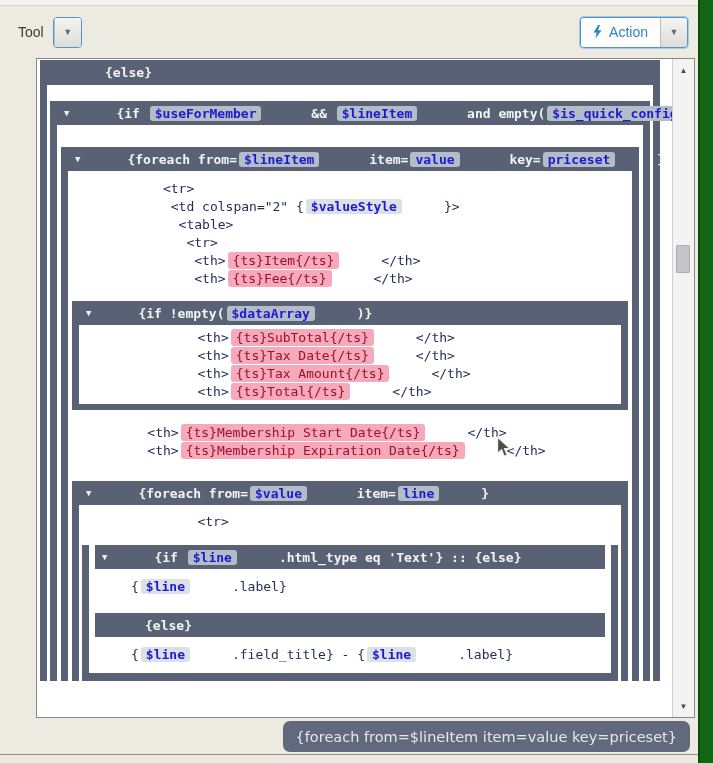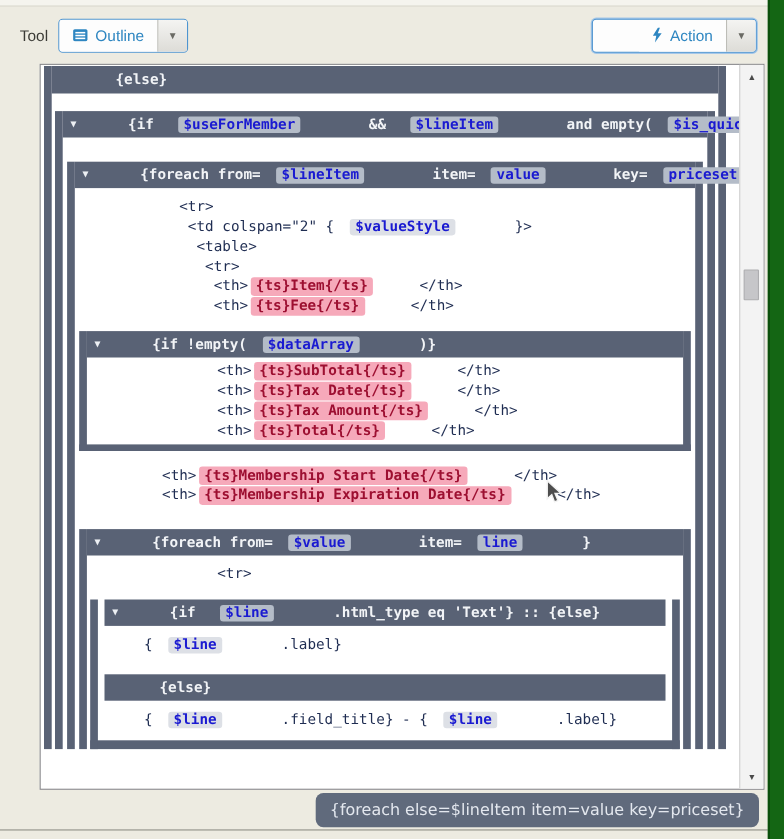--- a/index.html
+++ b/index.html
@@ -32,21 +32,21 @@
   .tool-label{font-size:14px;color:#3a3a35;margin-right:9px;}
   .btngroup{display:flex;height:31px;border:1px solid #4e94d0;border-radius:4px;
     overflow:hidden;background:#fdfdfd;}
   .btngroup.focused{box-shadow:0 0 0 1px #a5c7e8;}
   .btn-main{display:flex;align-items:center;gap:7px;border:none;background:#fdfdfd;
     padding:0 12px;font-size:14px;color:var(--btnblue);cursor:pointer;
     font-family:"Liberation Sans",sans-serif;}
   .btn-drop{width:27px;border:none;border-left:1px solid #bdbdb7;cursor:pointer;
     background:linear-gradient(#f4f4f2,#dddcd7);
     color:#6a6a64;font-size:9px;display:flex;align-items:center;justify-content:center;}
-  .action-wrap{margin-left:auto;margin-right:10px;padding-left:42px;}
+  .action-wrap{margin-left:auto;margin-right:10px;}
 
   
   .panel{position:absolute;left:36px;top:58px;width:659px;height:660px;
     background:#fff;border:1px solid #88888a;}
   .content{position:absolute;top:0;left:0;right:22px;bottom:0;
     overflow:hidden;padding:1px 12px 0 3px;}
 
   .blk{border-left:7px solid var(--slate);border-right:7px solid var(--slate);background:#fff;}
   .hdr{background:var(--slate);color:#f2f4f7;height:24px;display:flex;align-items:center;
     padding-left:7px;font:bold 13px "DejaVu Sans Mono", monospace;white-space:pre;cursor:pointer;}
@@ -64,24 +64,24 @@
   .blk-e{margin:21px 4px 0 4px;}
   .body-e{padding-top:8px;}
   .blk-f{margin:14px 3px 0 3px;border-bottom:8px solid var(--slate);}
   .blk-f > .hdr{margin:0 6px;}
   .hdr-sub{margin:8px 6px 0 6px !important;padding-left:10px;}
   .fwhite{padding:9px 0 9px 2px;font:13px "DejaVu Sans Mono", monospace;
     color:var(--navy);white-space:pre;line-height:18px;}
 
   
   .tok-t{white-space:pre;margin-left:40px;}
-  .tok-v{color:var(--varblue);font-weight:bold;border-radius:3px;padding:0 5px;margin:0 14px;}
+  .tok-v{color:var(--varblue);font-weight:bold;border-radius:3px;padding:0 5px;margin:0 2px;}
   .hdr .tok-v{background:var(--pill-hdr);}
   .code-line .tok-v,.fwhite .tok-v{background:var(--pill-code);}
-  .tok-ts{background:var(--ts-bg);color:var(--ts-fg);font-weight:bold;
+  .tok-ts{background:var(--ts-bg);color:var(--ts-fg);font-weight:normal;
     border-radius:3px;padding:1px 5px;margin:0 2px;}
 
   
   .vscroll{position:absolute;top:0;right:0;bottom:0;width:22px;
     background:#f3f3f3;border-left:1px solid #d0d0d0;}
   .sb-btn{position:absolute;left:0;width:100%;height:18px;display:flex;
     align-items:center;justify-content:center;font-size:8px;color:#4a4a4a;cursor:pointer;}
   .sb-up{top:2px;}
   .sb-down{bottom:2px;}
   .sb-thumb{position:absolute;left:3px;right:4px;top:186px;height:28px;
@@ -97,31 +97,20 @@
   .icon-svg{display:block;}
 </style>
 </head>
 <body>
 
 <div class="top-strip"></div>
 
 <div class="toolbar">
   <span class="tool-label">Tool</span>
   <div class="btngroup">
-    <button class="btn-main">
-      <span>
-        <svg class="icon-svg" width="14" height="12" viewBox="0 0 14 12">
-          <rect x="0.5" y="0.5" width="13" height="11" rx="1.5" fill="#2e86c1"></rect>
-          <rect x="2.5" y="3" width="9" height="1.4" fill="#fff"></rect>
-          <rect x="2.5" y="5.6" width="9" height="1.4" fill="#fff"></rect>
-          <rect x="2.5" y="8.2" width="9" height="1.4" fill="#fff"></rect>
-        </svg>
-      </span>
-      <span>Outline</span>
-    </button>
     <button class="btn-drop">▼</button>
   </div>
   <div class="btngroup focused action-wrap">
     <button class="btn-main">
       <span>
         <svg class="icon-svg" width="9" height="14" viewBox="0 0 9 14">
           <path d="M5.2 0 L0.5 7.6 H3.6 L2.4 13.6 L8.5 5.2 H5.0 L7.0 0 Z" fill="#2e86c1"></path>
         </svg>
       </span>
       <span>Action</span>
@@ -193,21 +182,21 @@
 
   <div class="vscroll">
     <div class="sb-btn sb-up">▲</div>
     <div class="sb-thumb"></div>
     <div class="sb-btn sb-down">▼</div>
   </div>
 </div>
 
 <div class="bottom-line"></div>
 
-<div class="tooltip">{foreach else=$lineItem item=value key=priceset}</div>
+<div class="tooltip">{foreach from=$lineItem item=value key=priceset}</div>
 
 <div class="cursor">
   <svg width="17" height="23" viewBox="0 0 17 23">
     <path d="M1.5 1 L1.5 17.5 L5.6 13.8 L8.1 20.3 L11.2 19 L8.6 12.7 L14.2 12.7 Z" fill="#4d4d4d" stroke="#f2f2f2" stroke-width="1.3"></path>
   </svg>
 </div>
 
 <div class="green-strip"></div>
 
 </body></html>

